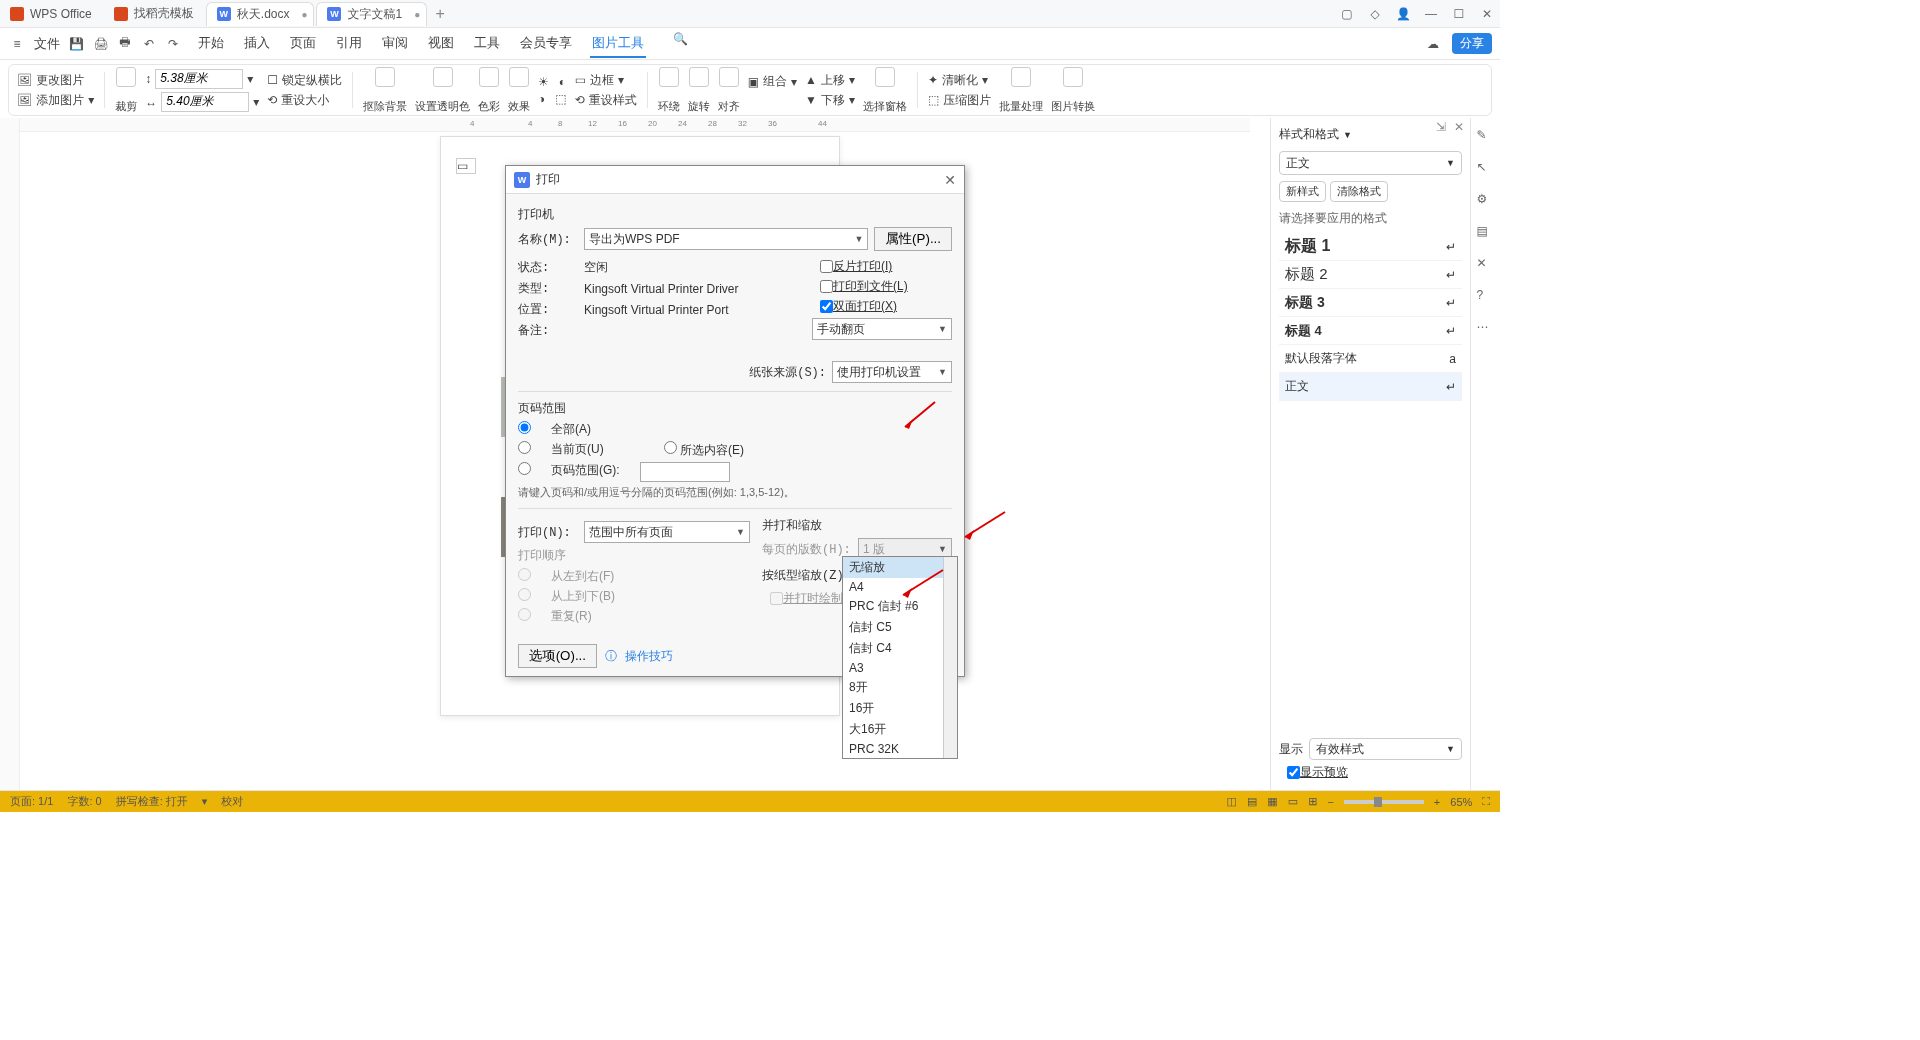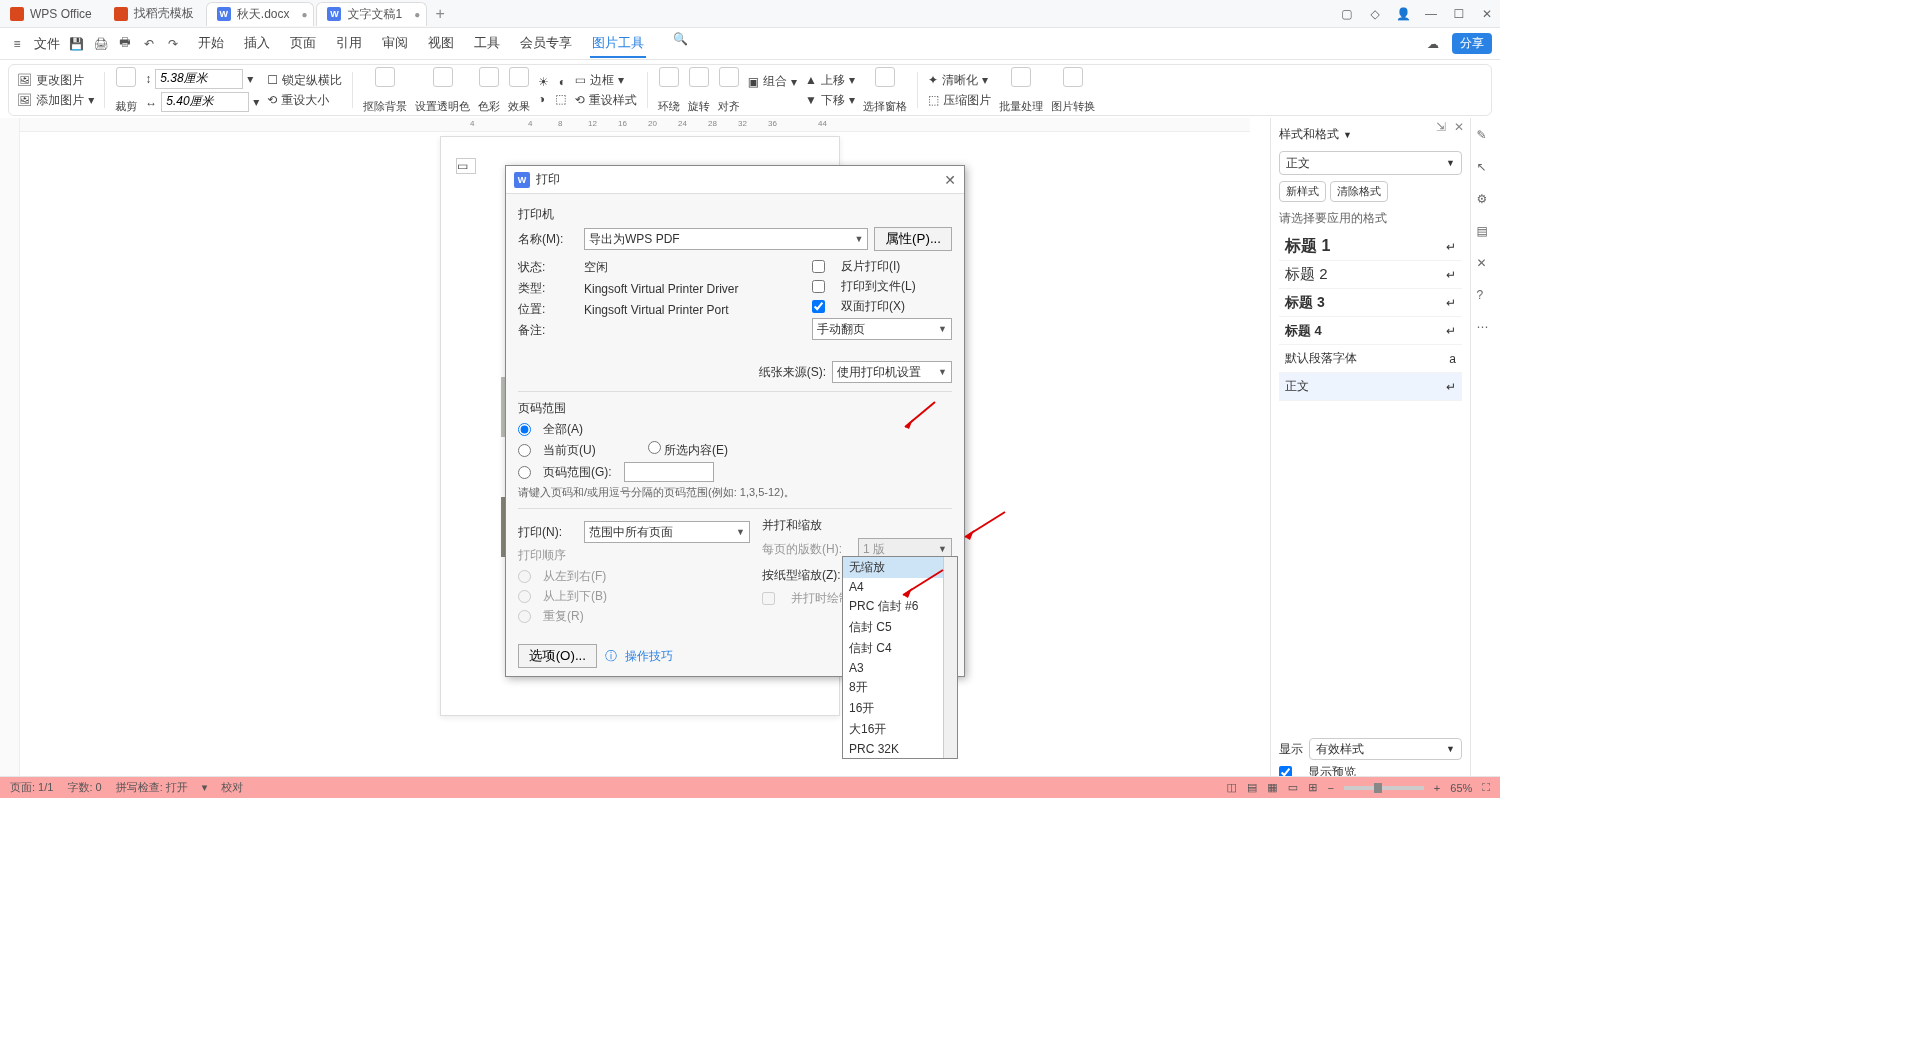--- a/index.html
+++ b/index.html
@@ -52,31 +52,31 @@
 .float-menu { position:absolute; left:595px; top:525px; width:24px; height:24px; border:1px solid #ccc; border-radius:4px; display:flex; align-items:center; justify-content:center;}
 
 
 .dialog { position:absolute; left:505px; top:165px; width:460px; background:#f7f7f7; border:1px solid #888; box-shadow:2px 2px 8px rgba(0,0,0,.3); font-size:12px; z-index:50;}
 .dlg-title { height:28px; display:flex; align-items:center; padding:0 8px; background:#fff; border-bottom:1px solid #ddd; }
 .dlg-title .w-icon { width:16px;height:16px;background:#4b7bec;border-radius:2px;display:inline-flex;align-items:center;justify-content:center;color:#fff;font-size:9px;font-weight:bold;margin-right:6px;}
 .dlg-close { margin-left:auto; font-size:14px; color:#666; }
 .dlg-body { padding:8px 12px; }
 .section-title { font-size:12px; margin:4px 0; }
 .row { display:flex; align-items:center; margin:4px 0; gap:6px; }
-.row label { min-width:60px; }
+.row label { min-width:60px;font-family:Liberation Mono, monospace; }
 .select { flex:1; height:22px; border:1px solid #aaa; background:#fff; padding:0 4px; display:flex; align-items:center; justify-content:space-between;}
 .select .arrow { font-size:9px; color:#555; }
 .btn { height:24px; padding:0 10px; border:1px solid #aaa; background:#f3f3f3; display:inline-flex; align-items:center; }
 .hr { border-top:1px solid #ddd; margin:8px 0; }
 .two-col { display:flex; gap:12px; }
 .col { flex:1; }
 .fieldset-label { font-size:12px; margin-bottom:4px; }
-.radio-row { display:flex; align-items:center; gap:12px; margin:3px 0;}
+.radio-row { display:flex; align-items:flex-start; gap:20px; margin:3px 0;}
 .radio-row input { margin:0; }
-.check-row { display:flex; align-items:center; gap:16px; margin:3px 0;}
+.check-row { display:flex; align-items:center; gap:0; margin:3px 8px;text-decoration:underline;}
 .small-input { width:90px; height:20px; border:1px solid #aaa; }
 .spin { width:52px; height:20px; border:1px solid #aaa; display:inline-flex;}
 .spin input { width:38px; border:none; outline:none; padding:0 3px; font-size:11px;}
 .spin .spinbtns { width:14px; display:flex; flex-direction:column; border-left:1px solid #aaa;}
 .spin .spinbtns div { flex:1; font-size:7px; text-align:center; line-height:8px; }
 .pages-icon { width:40px; height:40px; border:1px solid #aaa; margin-right:4px; display:inline-block; background:linear-gradient(#fff,#fff); position:relative;}
 .hint { color:#666; font-size:11px; margin-top:2px;}
 .dlg-bottom { padding:8px 12px; display:flex; align-items:center; gap:8px;}
 .link { color:#2a82e4; }
 .disabled { color:#999; }
@@ -99,21 +99,21 @@
 .style-h2 { font-size:15px; font-weight:normal;}
 .style-h3 { font-size:14px; font-weight:bold;}
 .style-h4 { font-size:13px; font-weight:bold;}
 .rp-bottom { position:absolute; bottom:6px; left:8px; right:8px;}
 .rp-show { display:flex; align-items:center; gap:6px; margin-bottom:4px;}
 .rp-show .sel { flex:1; height:22px; border:1px solid #ccc; border-radius:4px; display:flex;align-items:center; padding:0 6px; justify-content:space-between;}
 .side-tools { position:absolute; right:0; top:118px; bottom:22px; width:30px; border-left:1px solid #e5e5e5; display:flex; flex-direction:column; align-items:center; gap:14px; padding-top:10px; color:#666;}
 .side-tools div { width:18px; height:18px; }
 
 
-.statusbar { position:absolute; left:0; right:0; bottom:14px; height:22px; background:#fca5a5; border-top:1px solid #e5e5e5; display:flex; align-items:center; padding:0 10px; font-size:11px; color:#555; gap:14px;}
+.statusbar { position:absolute; left:0; right:0; bottom:0; height:22px; background:#eab308; border-top:1px solid #e5e5e5; display:flex; align-items:center; padding:0 10px; font-size:11px; color:#555; gap:14px;}
 .statusbar .right { margin-left:auto; display:flex; gap:10px; align-items:center;}
 
 
 .arrow-ann { position:absolute; z-index:70; pointer-events:none; }
 .arrow-ann svg { overflow:visible; }
 .panel-close { position:absolute; right:6px; top:2px; display:flex; gap:8px; color:#888;}
 </style>
 </head>
 <body>
 

